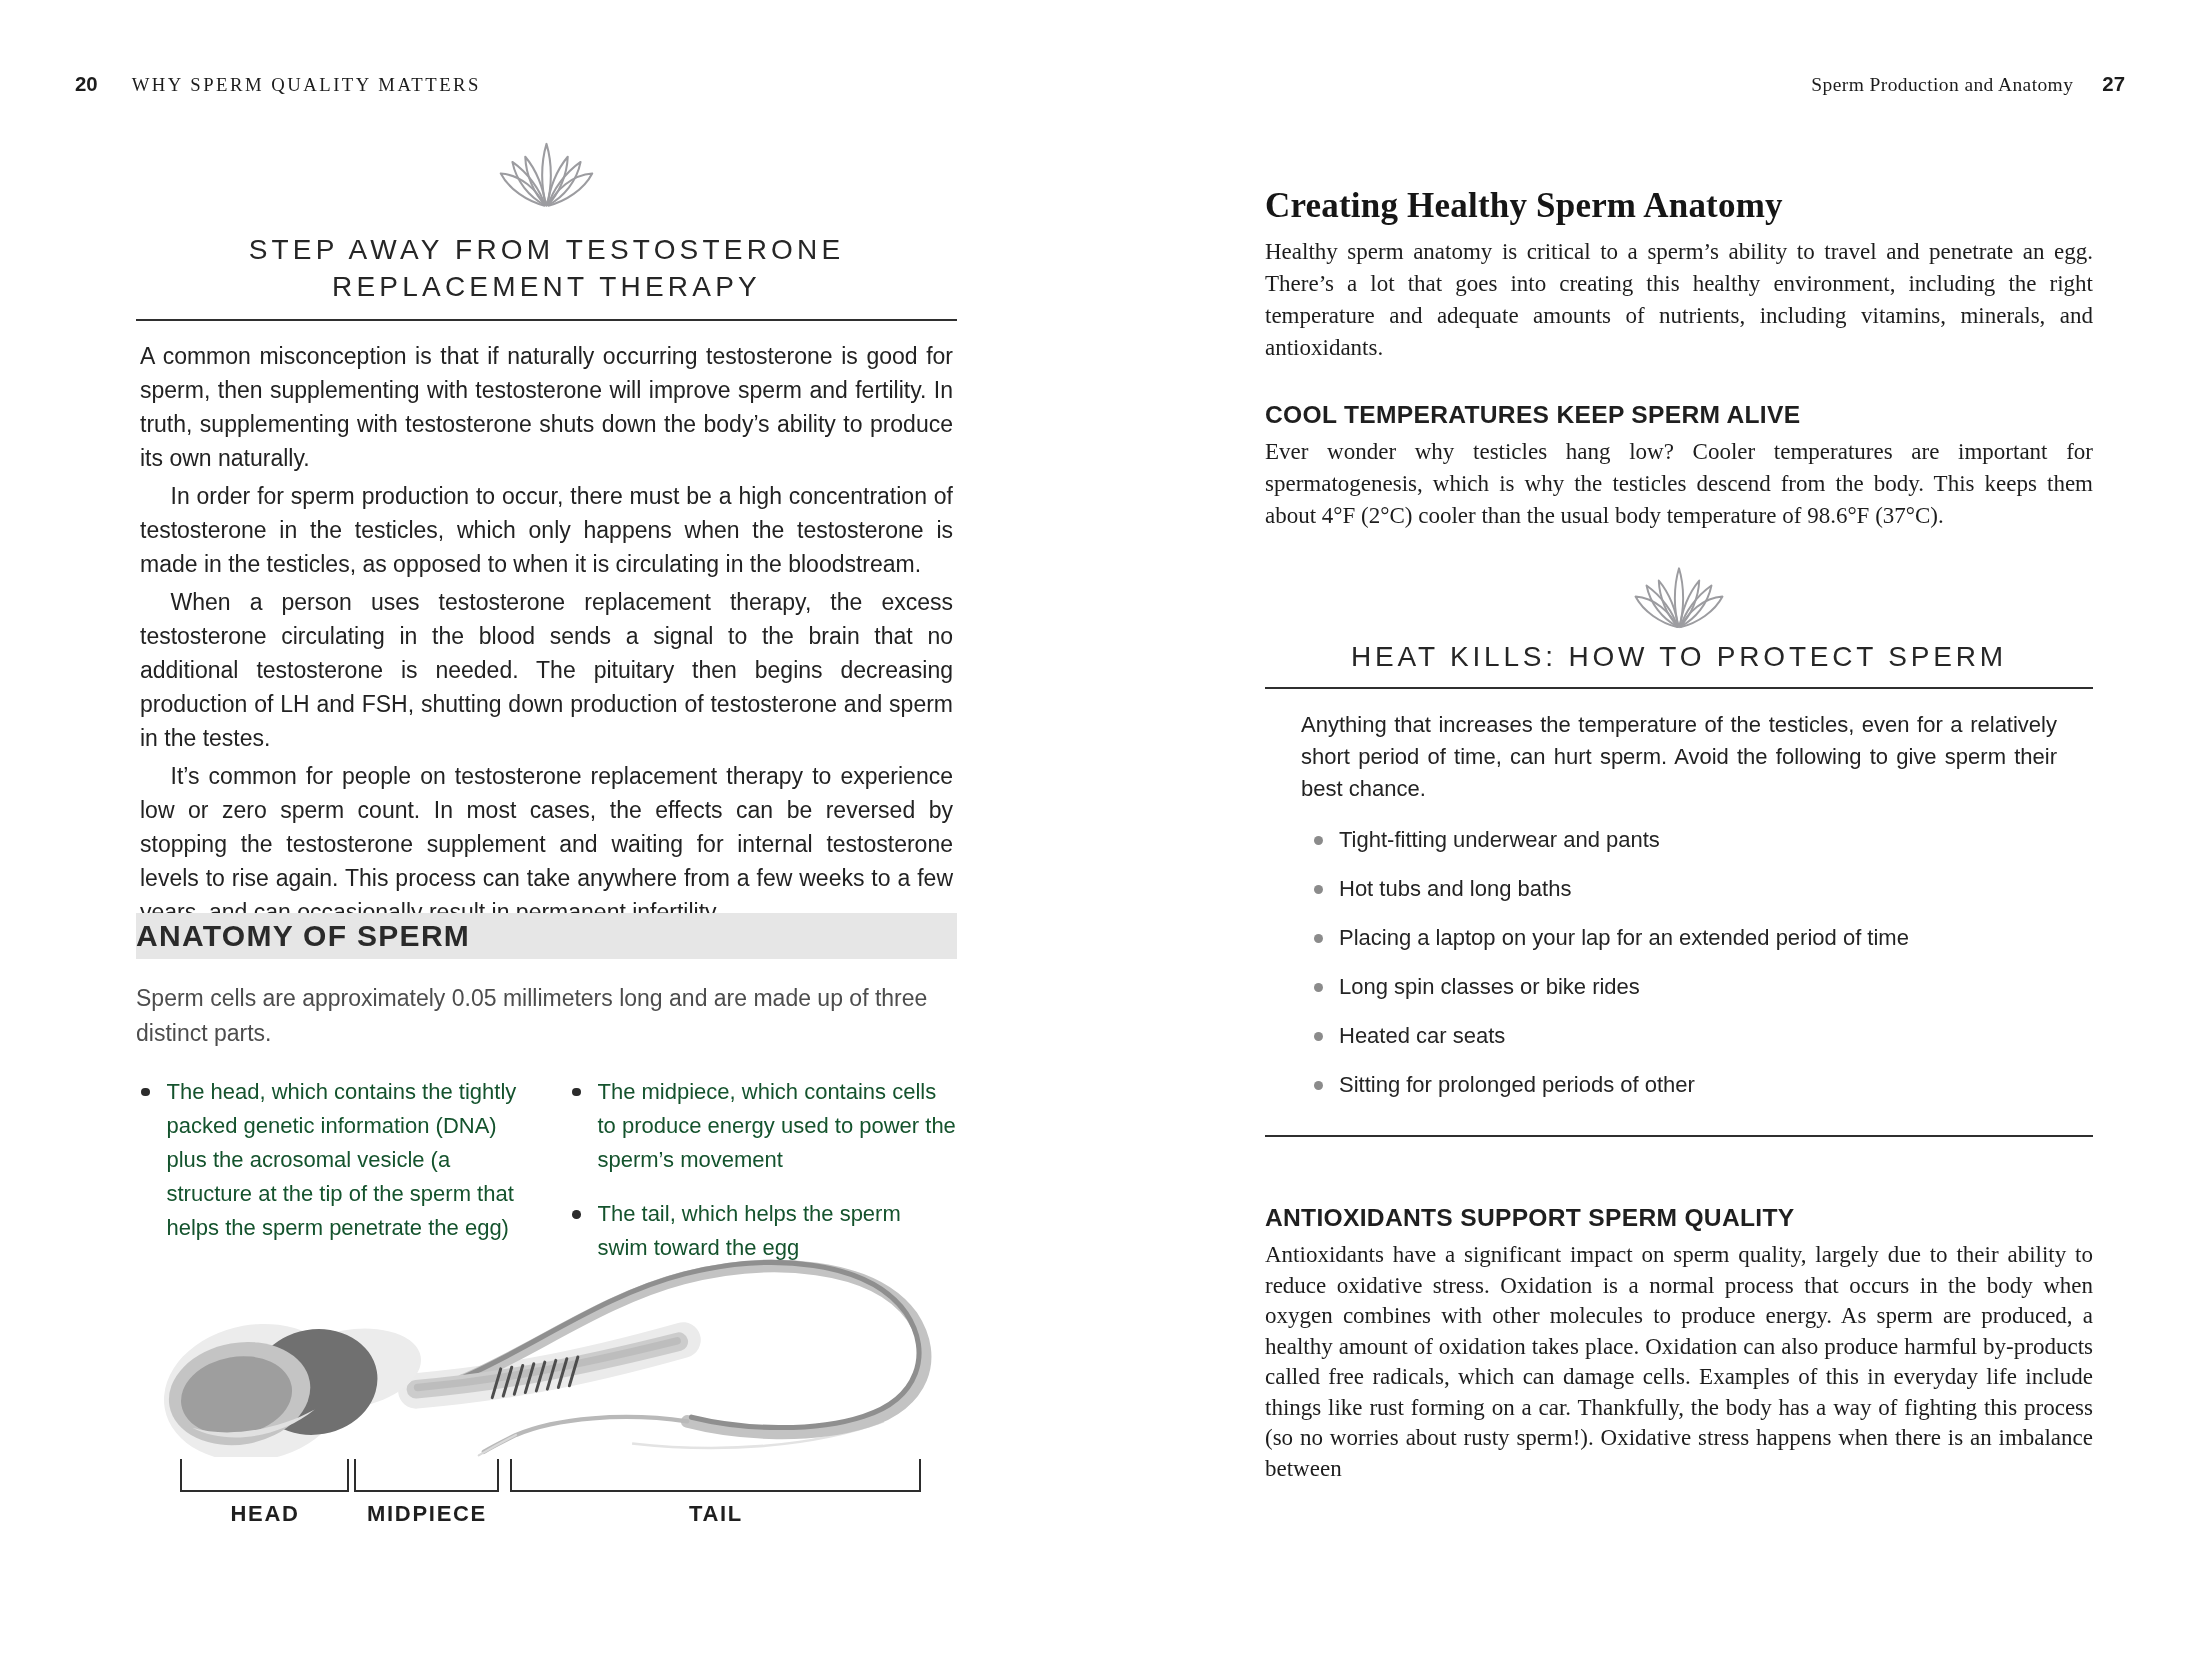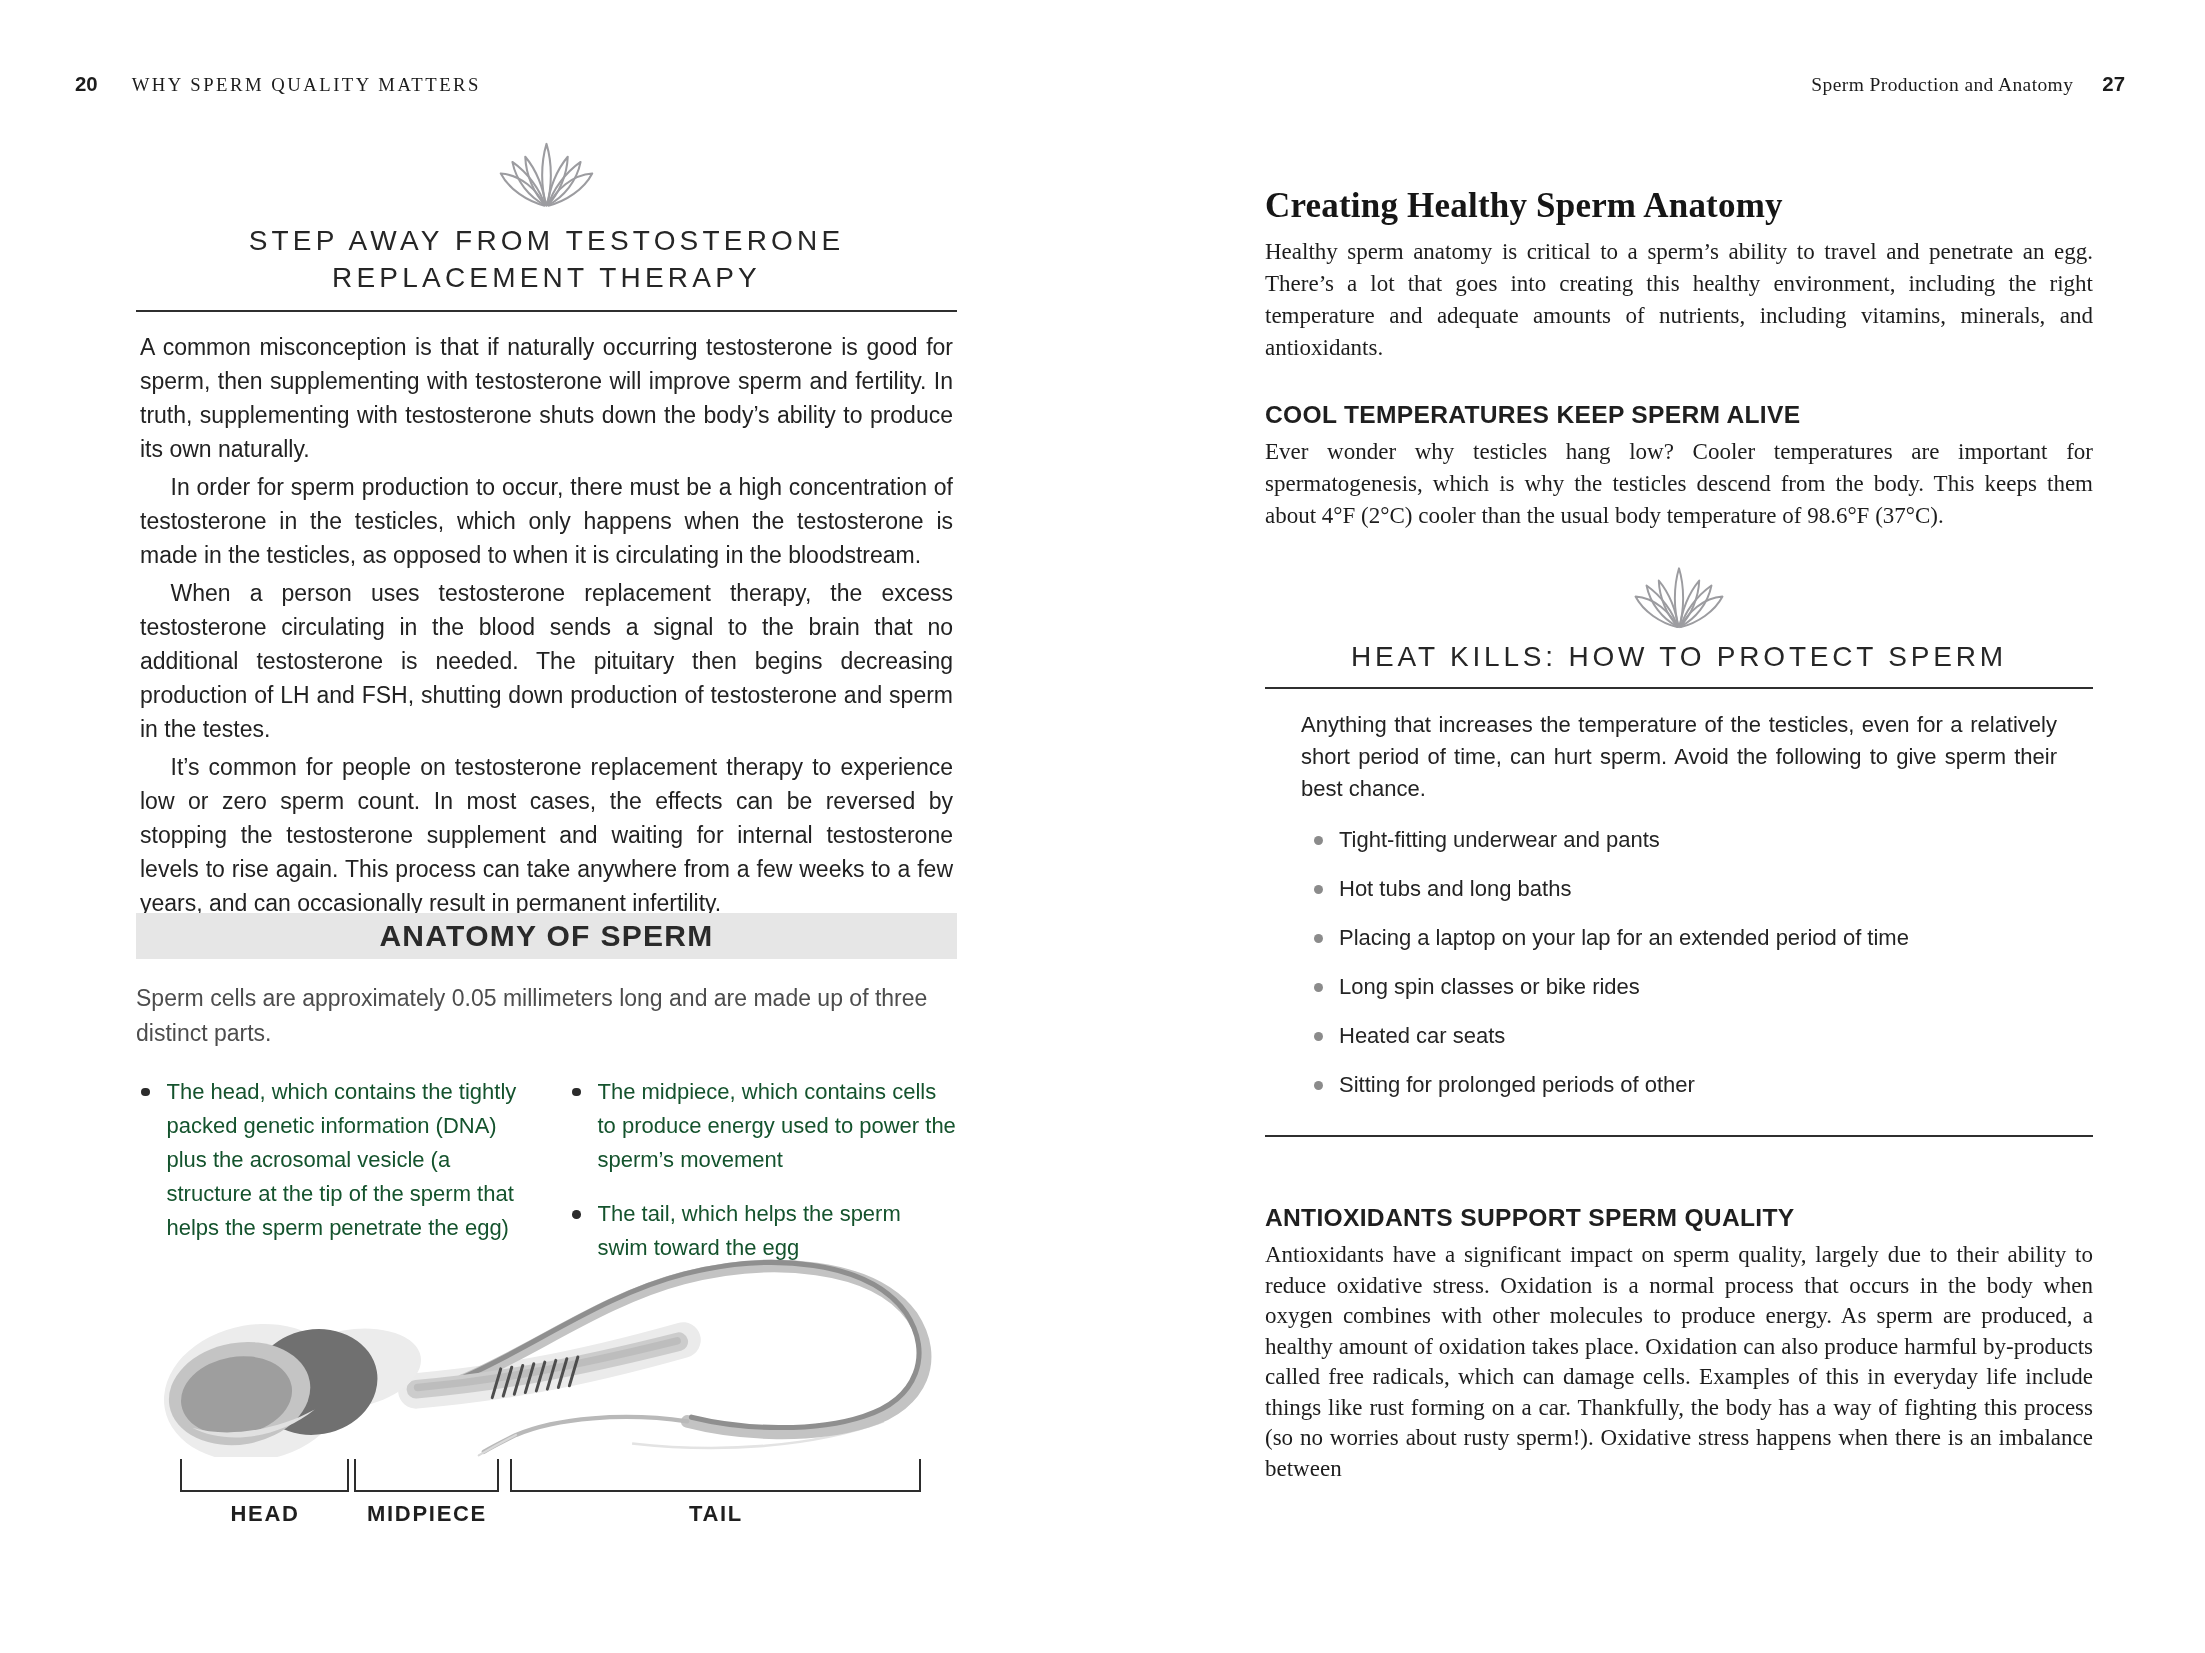--- a/index.html
+++ b/index.html
@@ -10,32 +10,32 @@
   .runhead{position:absolute;top:73px;white-space:nowrap;}
   .runhead-left{left:75px;}
   .runhead-right{left:1265px;width:860px;text-align:right;}
   .pagenum{font-family:"Liberation Sans",sans-serif;font-weight:700;font-size:20.4px;color:#1c1c1c;}
   .runtitle-left{font-family:"Liberation Serif",serif;font-size:18.7px;letter-spacing:2.5px;color:#1c1c1c;margin-left:34px;}
   .runtitle-right{font-family:"Liberation Serif",serif;font-size:19.5px;letter-spacing:0.4px;color:#1c1c1c;margin-right:29px;}
 
   
   .feature{position:absolute;left:136px;top:136px;width:821px;}
   .lotus{display:block;margin:0 auto;}
-  .box-title{margin-top:11px;text-align:center;font-size:28px;line-height:37px;
+  .box-title{margin-top:20px;text-align:center;font-size:28px;line-height:37px;
              letter-spacing:4.2px;color:#262626;font-weight:400;}
   .rule{border:none;border-top:2.1px solid #2f2f2f;margin:0;}
   .feature .rule-top{margin-top:13.6px;}
   .feature-body{margin-top:18.7px;}
   .feature-body p{margin:4px;font-size:23px;line-height:34px;text-align:justify;color:#222222;}
   .feature-body p.indent{text-indent:30.5px;}
   .feature .rule-bottom{margin-top:15.3px;}
 
   
   .anatomy{position:absolute;left:136px;top:913px;width:821px;}
-  .banner{background:#e6e6e6;height:46px;line-height:46px;text-align:center;
+  .banner{background:#e6e6e6;height:46px;line-height:46px;text-align:left;
           font-weight:700;font-size:30px;letter-spacing:1.3px;color:#2a2a2a;}
   .anatomy-intro{margin:22px 0 0 0;font-size:23px;line-height:35px;color:#4d4d4d;}
   .cols{display:flex;gap:42px;margin-top:24px;}
   .col{width:389px;}
   ul.dotlist{list-style:none;margin:0;padding:0;}
   ul.dotlist li{position:relative;padding-left:30.5px;font-size:22px;line-height:34px;color:#14532d;}
   ul.dotlist li + li{margin-top:20.4px;}
   ul.dotlist li::before{content:"";position:absolute;left:5.1px;top:12.7px;width:8.5px;height:8.5px;
                         border-radius:50%;background:#2b2b2b;}
 

